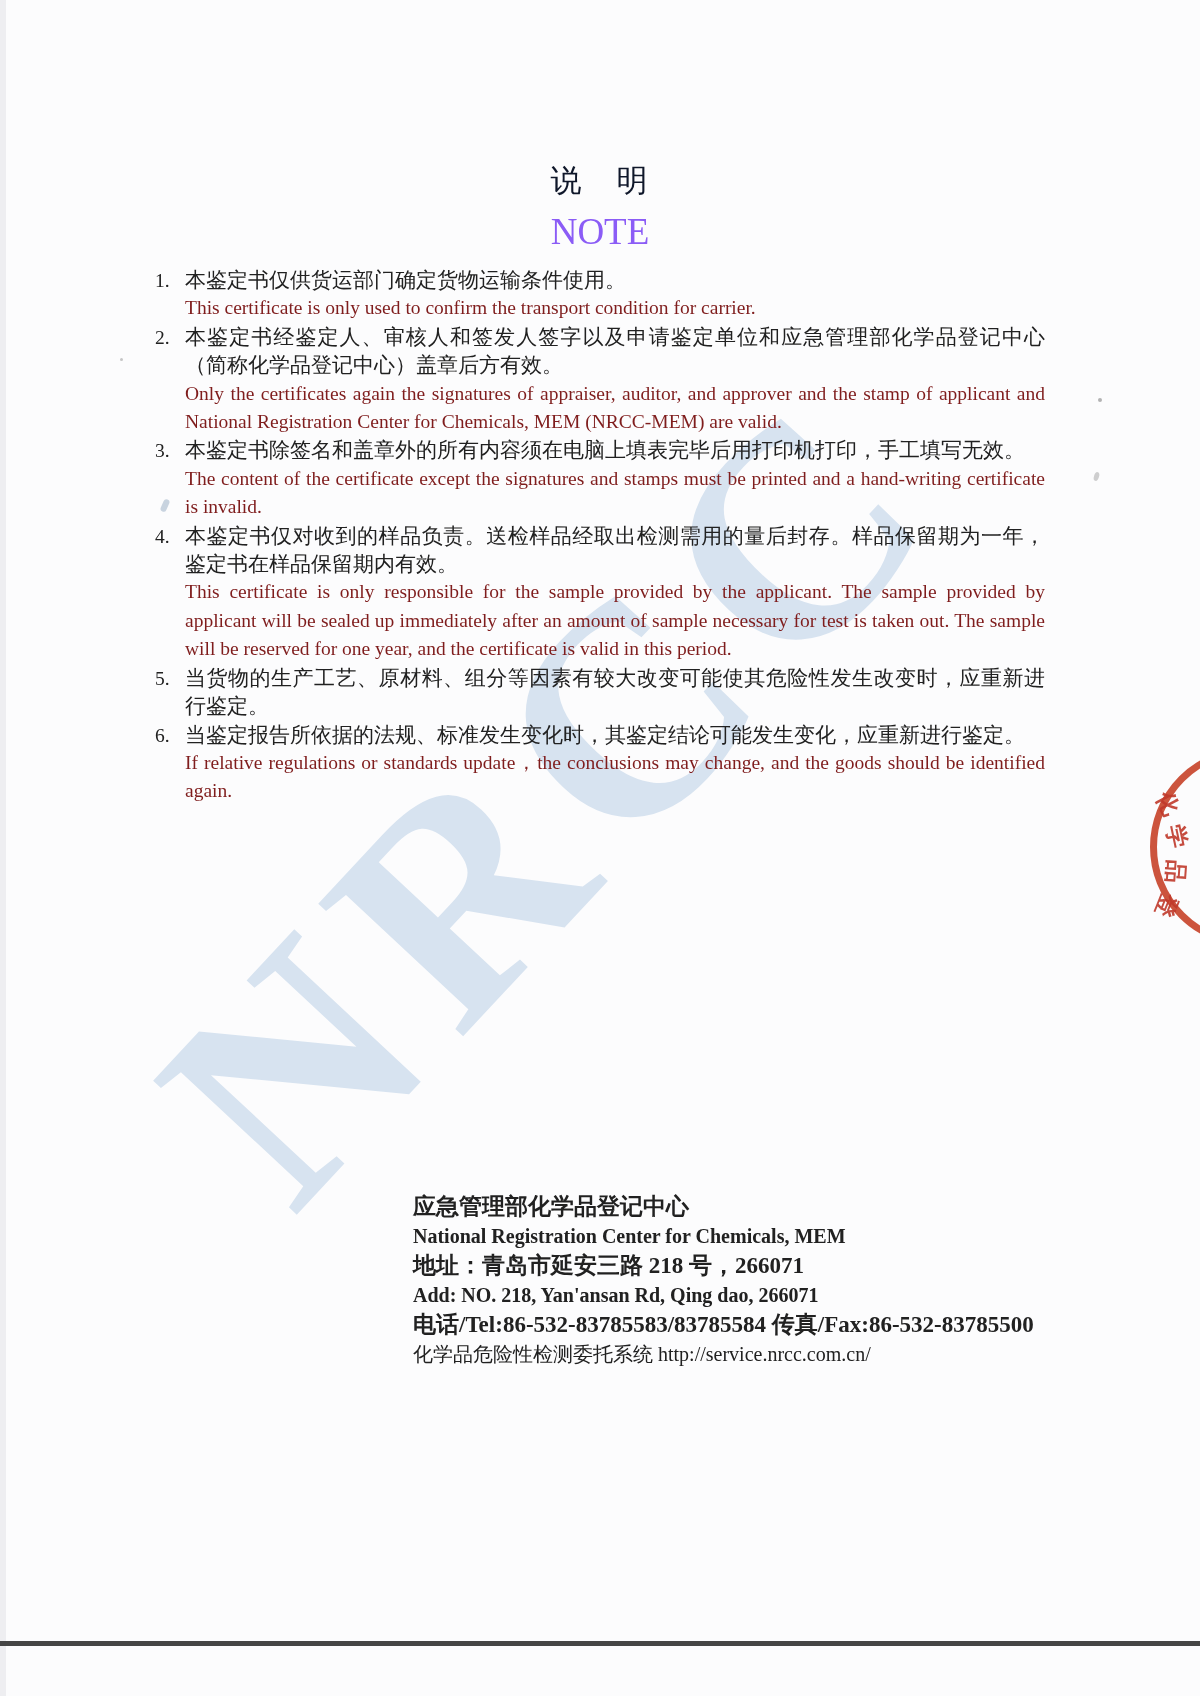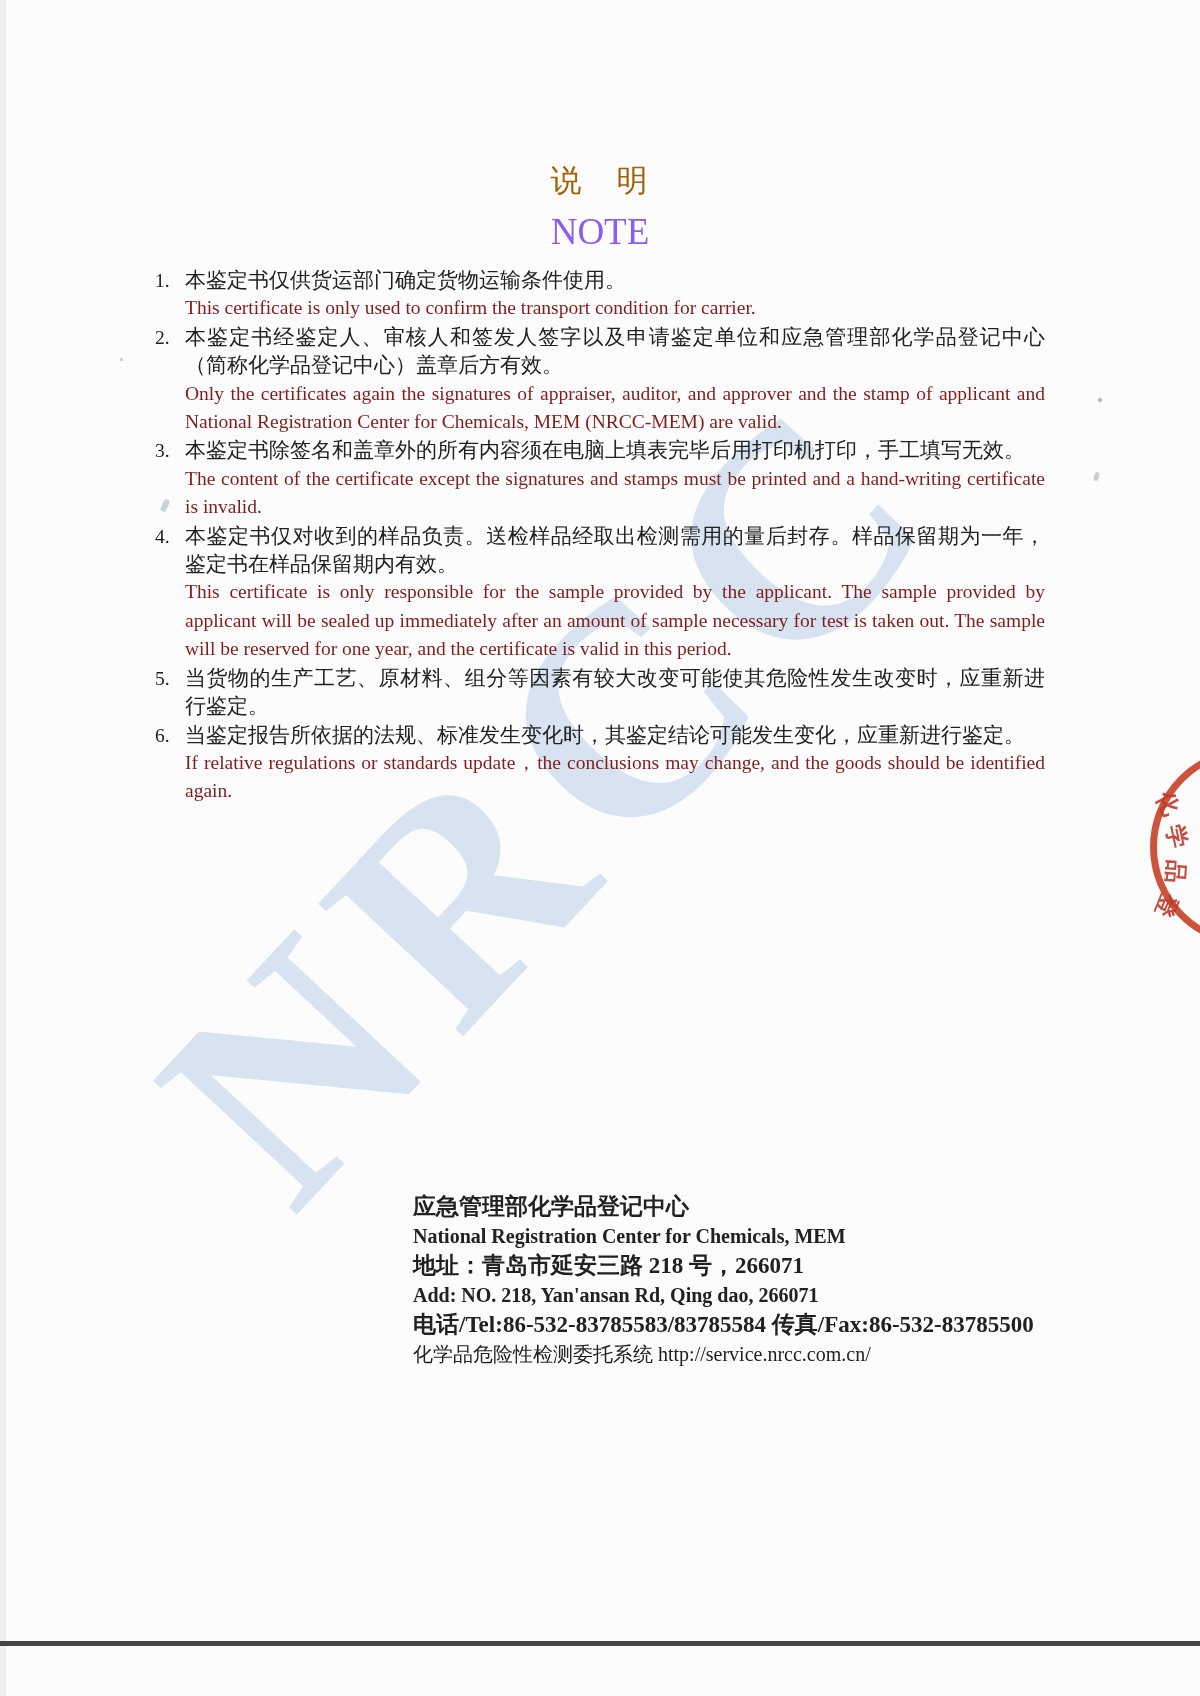--- a/index.html
+++ b/index.html
@@ -34,21 +34,21 @@
     position:absolute;color:#c0392b;font-size:23px;font-weight:bold;opacity:.9;
     font-family:"Liberation Serif","DejaVu Serif",serif;
   }
   .sc1{left:1156px;top:788px;transform:rotate(62deg);}
   .sc2{left:1165px;top:821px;transform:rotate(78deg);}
   .sc3{left:1164px;top:856px;transform:rotate(94deg);}
   .sc4{left:1155px;top:890px;transform:rotate(112deg);}
 
   
   .title-cn{position:absolute;top:160px;left:0;width:100%;margin:0;text-align:center;
-    font-size:31px;font-weight:normal;letter-spacing:2px;color:#a16207;}
+    font-size:31px;font-weight:normal;letter-spacing:2px;color:#0f172a;}
   .title-en{position:absolute;top:210px;left:0;width:100%;margin:0;text-align:center;
     font-size:37px;font-weight:normal;color:#8b5cf6;}
 
   
   .notes{position:absolute;left:155px;top:266px;width:890px;}
   .note p{margin:0;text-align:justify;text-align-last:left;}
   .note .cn{position:relative;padding-left:30px;font-size:21px;line-height:28.4px;}
   .note .num{position:absolute;left:0;top:1px;width:28px;font-size:19.5px;line-height:28.4px;}
   .note .en{padding-left:30px;font-size:19.5px;line-height:28.4px;color:#7f1d1d;}
 

